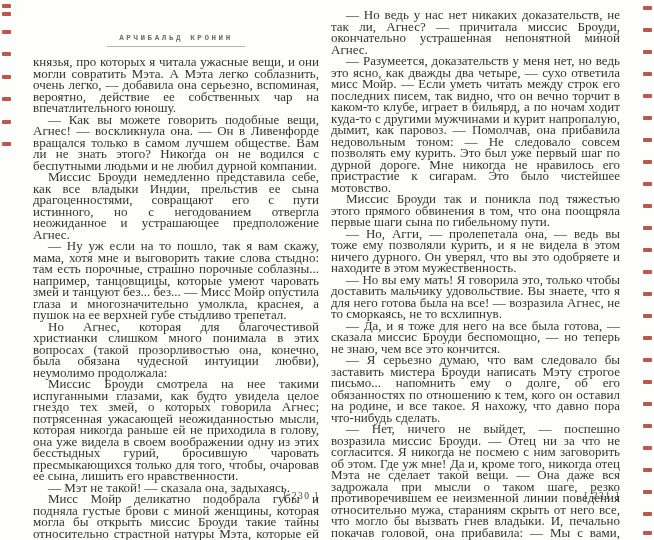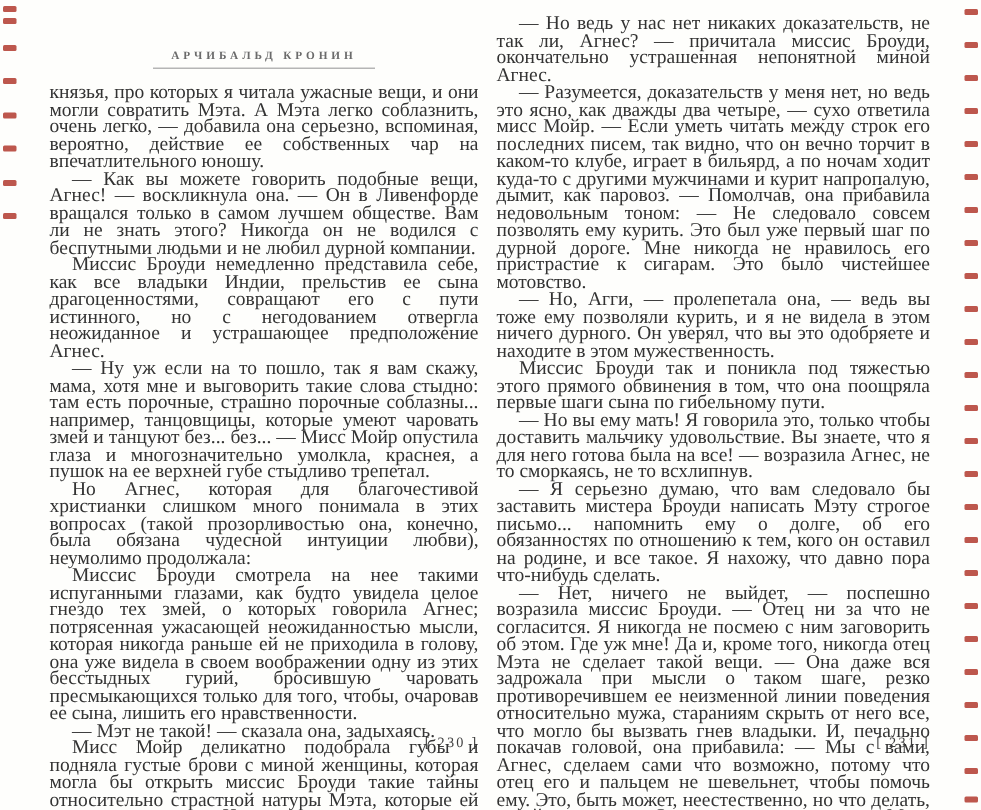--- a/index.html
+++ b/index.html
@@ -16,21 +16,21 @@
     font-family:"Liberation Serif", serif;
   }
   .spread{position:absolute;inset:0;background:#fefefc;}
   .page{position:absolute;top:0;height:540px;}
   .page.left{left:33px;width:286px;}
   .page.right{left:331px;width:289px;}
 
   .running-head{text-align:center;margin:26px 0 0 0;}
   .running-head span{
     display:inline-block;
-    font-family:Liberation Serif, serif;
+    font-family:Liberation Mono, monospace;
     font-size:7.5px;font-weight:bold;letter-spacing:2.6px;
     color:var(--header-ink);
     border-bottom:1px solid var(--rule);
     padding:0 12px 4px 12px;
     white-space:nowrap;
   }
 
   .body-text{
     margin-top:9px;
     font-size:13px;line-height:11.5px;
@@ -114,22 +114,23 @@
         <p>— Мэт не такой! — сказала она, задыхаясь.</p>
         <p>Мисс Мойр деликатно подобрала губы и подняла густые брови с миной женщины, которая могла бы открыть миссис Броуди такие тайны относительно страстной натуры Мэта, которые ей и во сне не снились. Цедя из чашки какао, она всем своим видом как бы говорила: «Вам пора бы лучше знать своих детей. Только благодаря моей стойкой добродетели и девичьей непорочности ваш сын сохранил чистоту».</p>
       </div>
     <div class="page-number">[ 230 ]</div>
   </div>
 
   <div class="page right">
     <div class="body-text">
         <p>— Но ведь у нас нет никаких доказательств, не так ли, Агнес? — причитала миссис Броуди, окончательно устрашенная непонятной миной Агнес.</p>
         <p>— Разумеется, доказательств у меня нет, но ведь это ясно, как дважды два четыре, — сухо ответила мисс Мойр. — Если уметь читать между строк его последних писем, так видно, что он вечно торчит в каком-то клубе, играет в бильярд, а по ночам ходит куда-то с другими мужчинами и курит напропалую, дымит, как паровоз. — Помолчав, она прибавила недовольным тоном: — Не следовало совсем позволять ему курить. Это был уже первый шаг по дурной дороге. Мне никогда не нравилось его пристрастие к сигарам. Это было чистейшее мотовство.</p>
+        <p>Миссис Броуди так и поникла под тяжестью этого прямого обвинения в том, что она поощряла первые шаги сына по гибельному пути.</p>
         <p>— Но, Агги, — пролепетала она, — ведь вы тоже ему позволяли курить, и я не видела в этом ничего дурного. Он уверял, что вы это одобряете и находите в этом мужественность.</p>
-        <p>Миссис Броуди так и поникла под тяжестью этого прямого обвинения в том, что она поощряла первые шаги сына по гибельному пути.</p>
         <p>— Но вы ему мать! Я говорила это, только чтобы доставить мальчику удовольствие. Вы знаете, что я для него готова была на все! — возразила Агнес, не то сморкаясь, не то всхлипнув.</p>
+        <p>— Да, и я тоже для него на все была готова, — сказала миссис Броуди беспомощно, — но теперь не знаю, чем все это кончится.</p>
         <p>— Я серьезно думаю, что вам следовало бы заставить мистера Броуди написать Мэту строгое письмо... напомнить ему о долге, об его обязанностях по отношению к тем, кого он оставил на родине, и все такое. Я нахожу, что давно пора что-нибудь сделать.</p>
         <p>— Нет, ничего не выйдет, — поспешно возразила миссис Броуди. — Отец ни за что не согласится. Я никогда не посмею с ним заговорить об этом. Где уж мне! Да и, кроме того, никогда отец Мэта не сделает такой вещи. — Она даже вся задрожала при мысли о таком шаге, резко противоречившем ее неизменной линии поведения относительно мужа, стараниям скрыть от него все, что могло бы вызвать гнев владыки. И, печально покачав головой, она прибавила: — Мы с вами, Агнес, сделаем сами что возможно, потому что отец его и пальцем не шевельнет, чтобы помочь ему. Это, быть может, неестественно, но что делать, такой уж человек. Он считает, что сделал для Мэта больше, чем обязан был сделать.</p>
       </div>
     <div class="page-number">[ 231 ]</div>
   </div>
 
 </div>
 
 </body></html>

